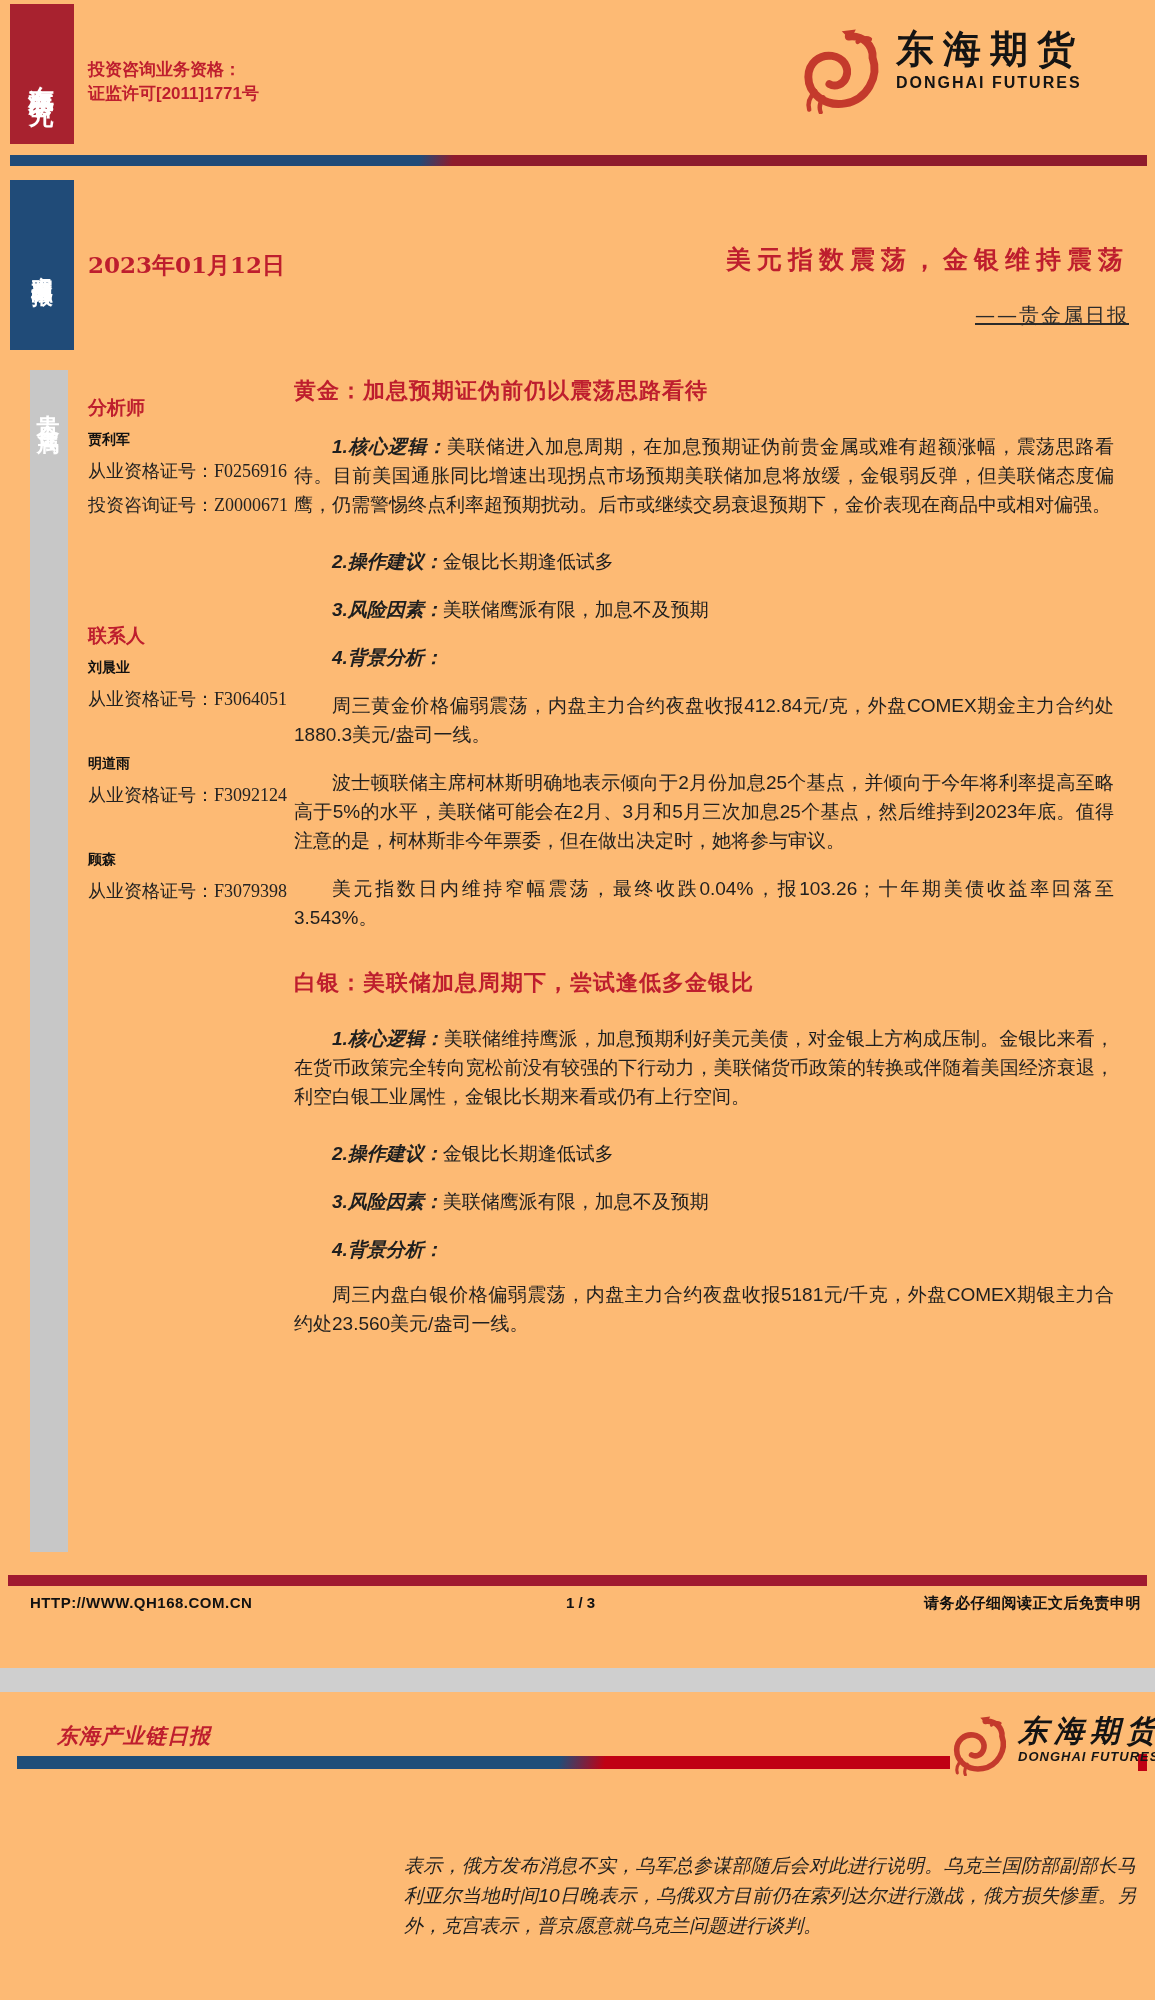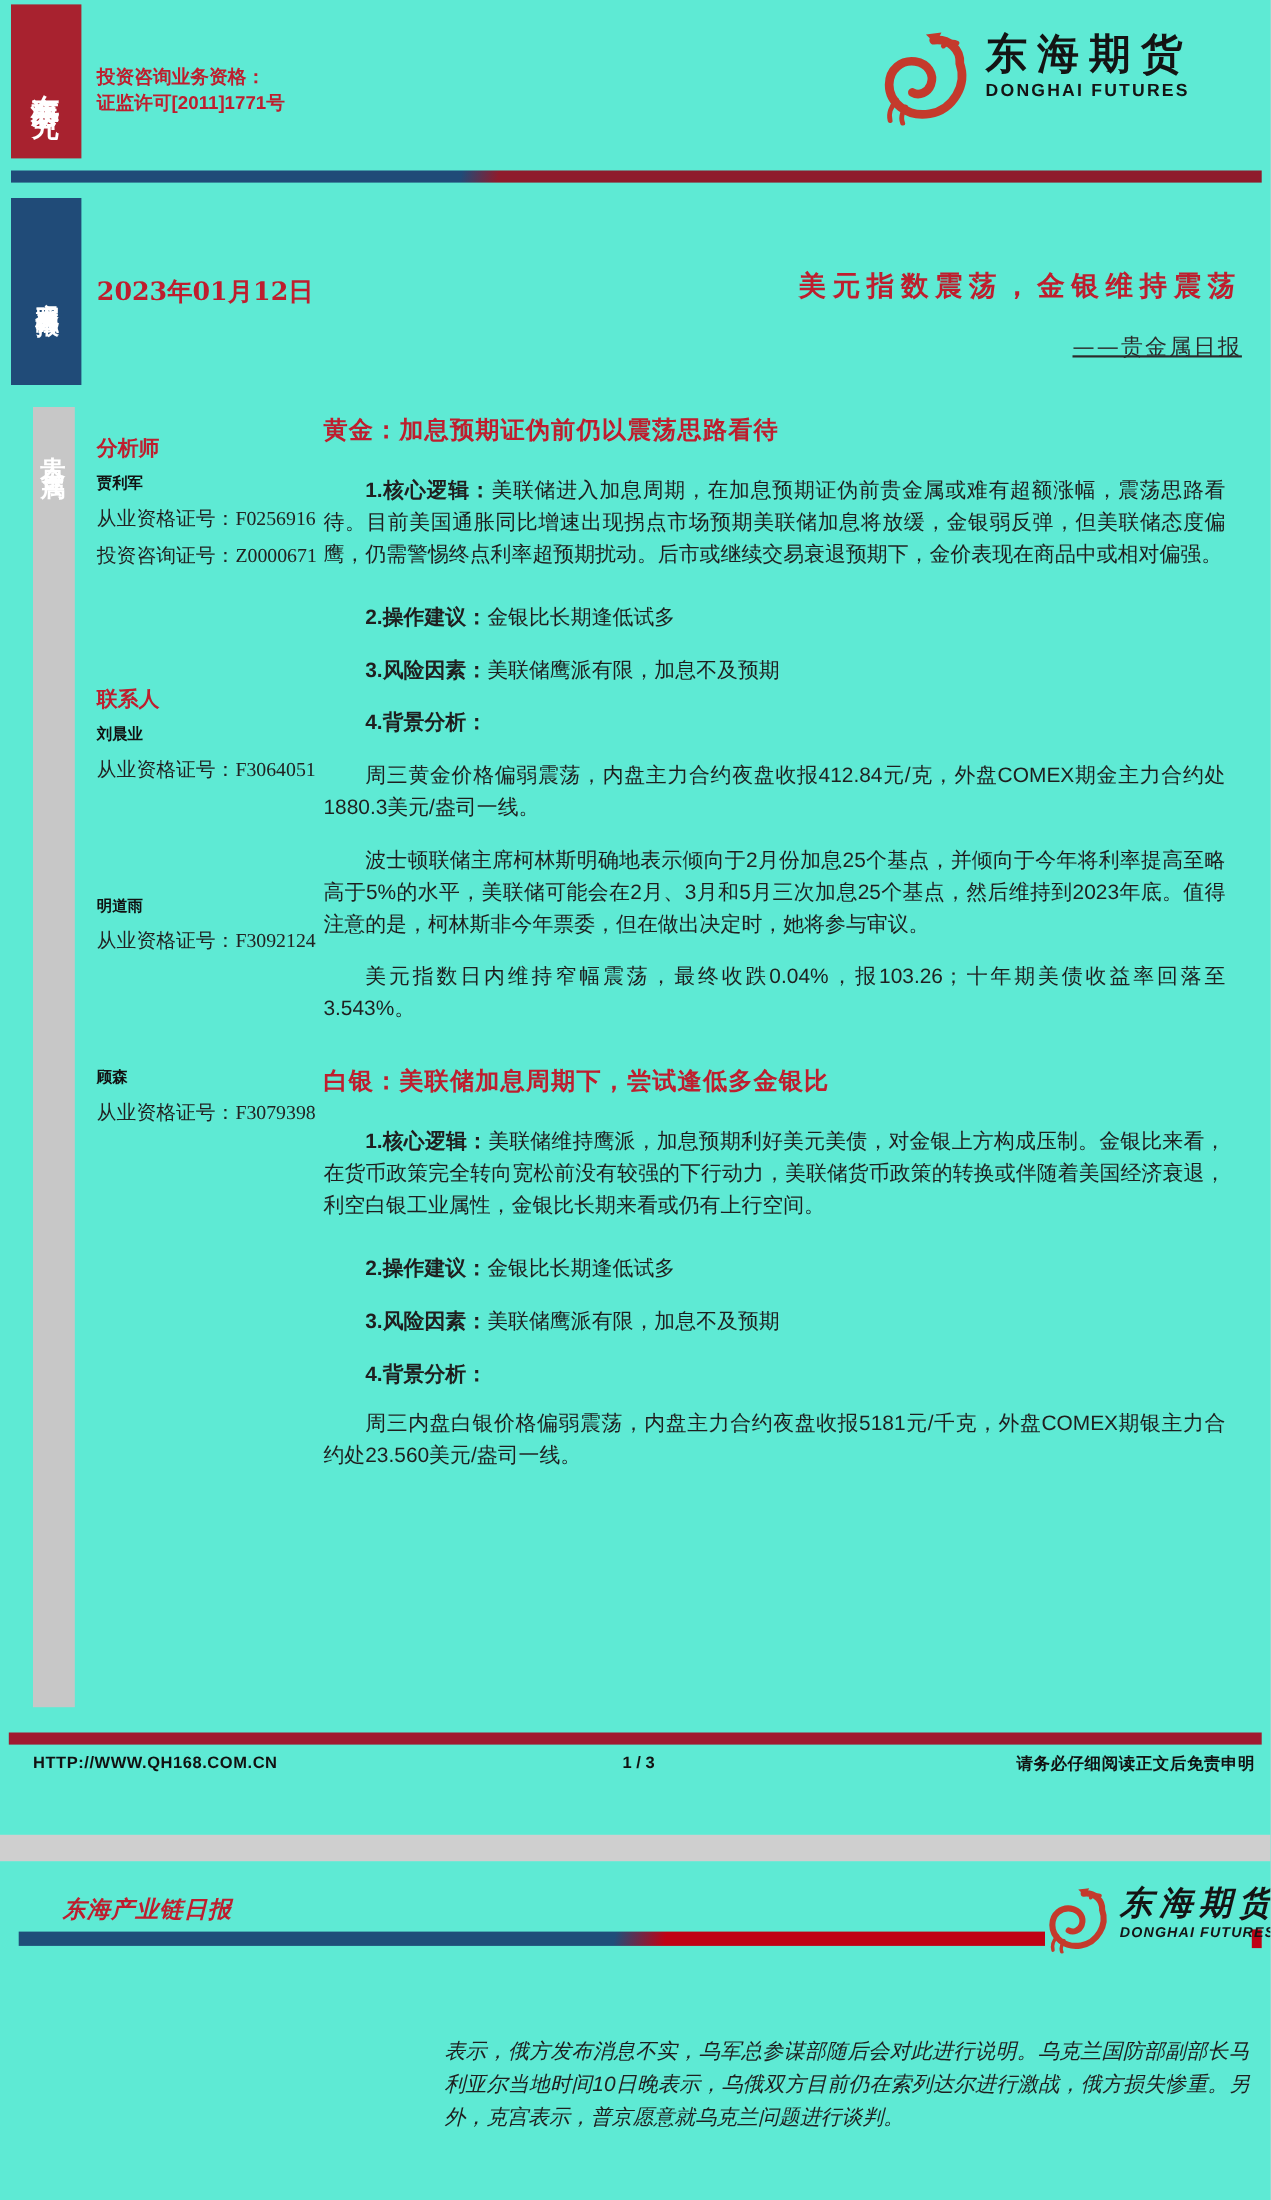--- a/index.html
+++ b/index.html
@@ -1,17 +1,17 @@
 <!DOCTYPE html>
 <html><head>
 <meta charset="utf-8">
 <style>
   html,body{margin:0;padding:0;}
   body{width:1155px;background:#D4D4D4;font-family:"DejaVu Serif","Liberation Serif",serif;color:#1a1a1a;}
-  .page{position:relative;width:1155px;background:#5eead4;overflow:hidden;}
+  .page{position:relative;width:1155px;background:#fdba74;overflow:hidden;}
   #page1{height:1668px;}
   .page-gap{width:1155px;height:24px;background:#CFCFCF;}
   #page2{height:308px;font-style:italic;}
 
   
   .brand-box{position:absolute;left:10px;top:4px;width:64px;height:140px;background:#A8222F;display:flex;align-items:center;justify-content:center;}
   .vtext{writing-mode:vertical-rl;text-orientation:upright;color:#fff;font-weight:bold;font-family:"Liberation Sans",sans-serif;}
   .brand-box .vtext{font-size:26px;letter-spacing:5px;}
   .qual{position:absolute;left:88px;top:58px;color:#BE1E2E;font-weight:bold;font-size:17px;line-height:24px;font-family:"Liberation Sans",sans-serif;}
   .logo{position:absolute;display:flex;align-items:flex-start;}
@@ -34,29 +34,29 @@
   .date{position:absolute;left:88px;top:250px;font-size:23px;font-weight:bold;color:#BE1E2E;}
   .title{position:absolute;right:26px;top:243px;font-size:25px;font-weight:bold;color:#BE1E2E;letter-spacing:6px;white-space:nowrap;}
   .subtitle{position:absolute;right:26px;top:302px;font-size:20px;color:#2b2b2b;letter-spacing:2px;white-space:nowrap;text-decoration:underline;}
 
   
   .analysts{position:absolute;left:88px;top:395px;width:240px;}
   .red-label{color:#BE1E2E;font-weight:bold;font-size:19px;font-family:"Liberation Sans",sans-serif;}
   .a-name{font-weight:bold;font-size:14px;margin-top:10px;color:#111;font-family:"Liberation Sans",sans-serif;}
   .a-cred{font-size:18px;margin-top:10px;color:#222;font-family:"Liberation Serif","DejaVu Serif",serif;white-space:nowrap;}
   .gap-contact{margin-top:106px;}
-  .gap-person{margin-top:104px;}
+  .gap-person{margin-top:44px;}
 
   
   .main-col{position:absolute;left:294px;top:376px;width:820px;}
   .sec-h{margin:0 0 26px 0;font-size:22px;font-weight:bold;color:#BE1E2E;letter-spacing:1px;}
   .sec-h2{margin-top:36px;}
   .bp{margin:0 0 19px 0;font-size:19px;line-height:29px;text-align:justify;text-indent:2em;color:#1f1f1f;
       font-family:"Liberation Sans","DejaVu Serif",serif;}
-  .bp .lbl{font-weight:bold;}
+  .bp .lbl{font-weight:bold;font-style:italic;}
   .mb-lg{margin-bottom:28px;}
   .mb-sm{margin-bottom:16px;}
 
   
   .footer-bar{position:absolute;left:8px;top:1575px;width:1139px;height:11px;background:#A01A30;}
   .footer-url{position:absolute;left:30px;top:1594px;font:bold 15px "Liberation Sans",sans-serif;color:#111;letter-spacing:.5px;}
   .footer-page{position:absolute;left:566px;top:1594px;font:bold 15px "Liberation Sans",sans-serif;color:#111;}
   .footer-disc{position:absolute;right:14px;top:1594px;font:bold 15px "Liberation Sans",sans-serif;color:#111;letter-spacing:.5px;}
 
   

